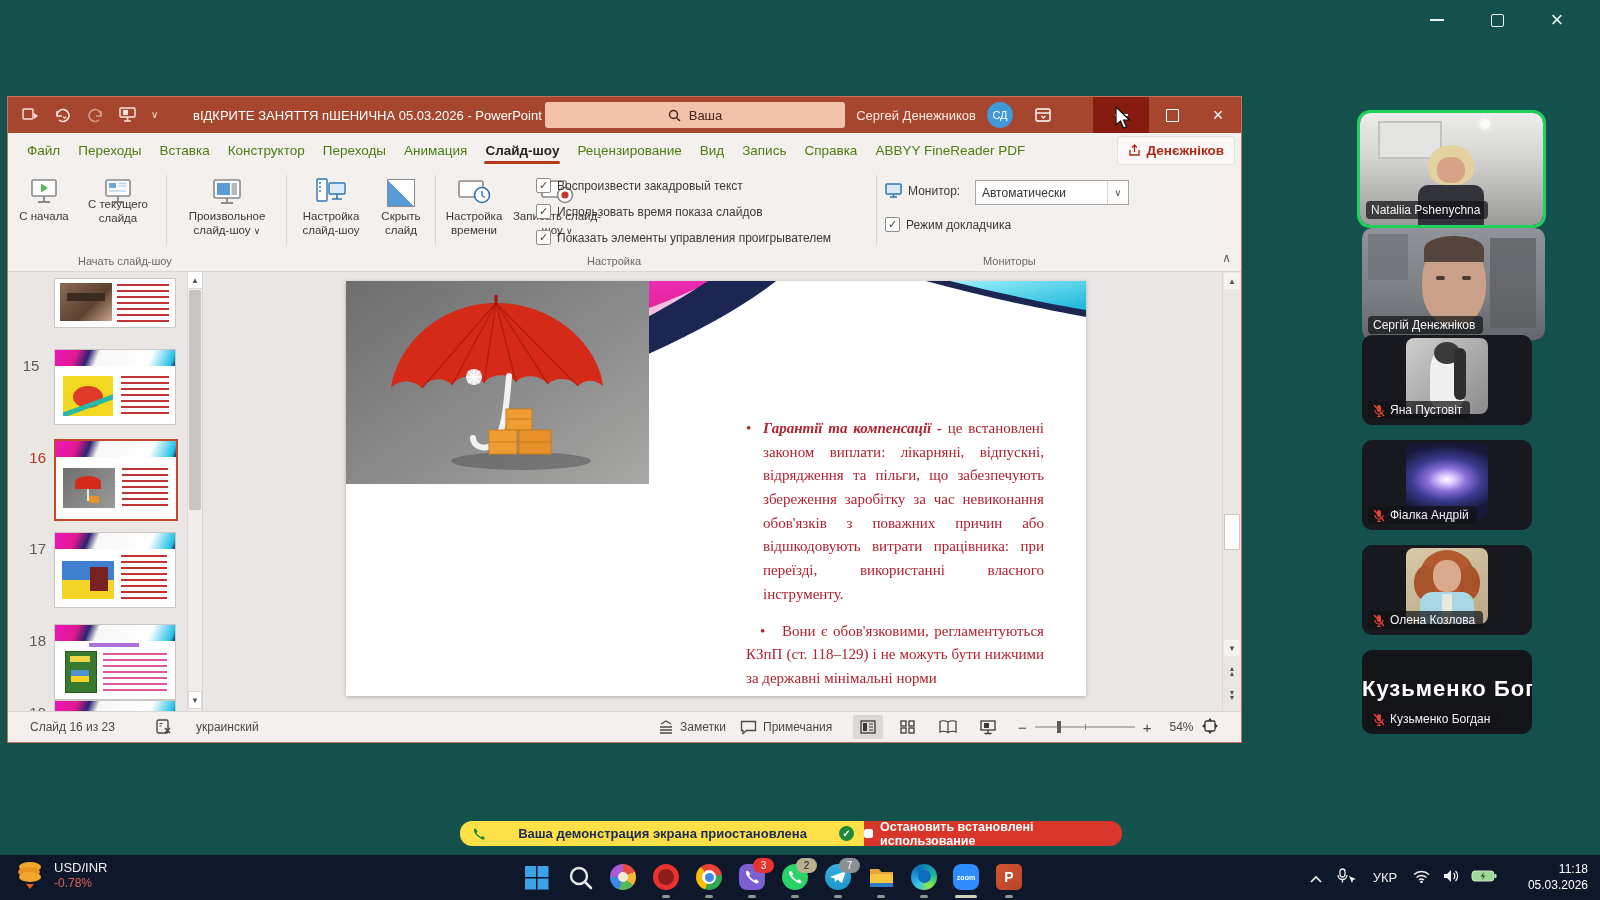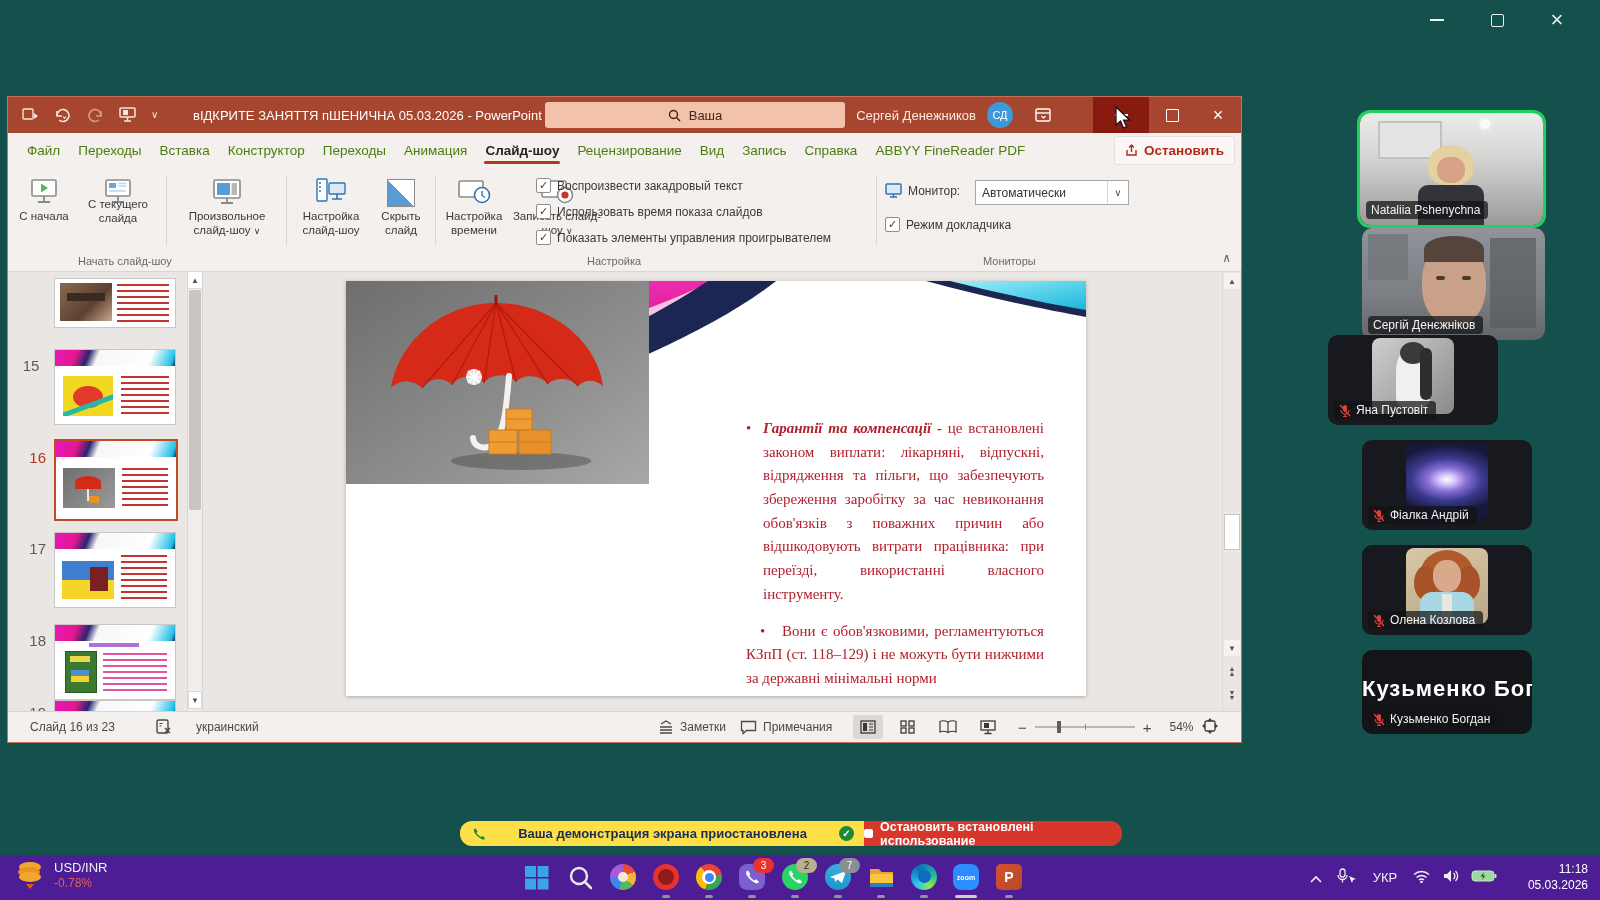--- a/index.html
+++ b/index.html
@@ -121,21 +121,21 @@
             display:flex;align-items:center;color:#1d2b55;font-size:13px;font-weight:bold;}
   .banner-y .txt{flex:1;text-align:center;}
   .banner-r{position:absolute;left:864px;top:821px;width:258px;height:25px;background:#d8352b;border-radius:0 12px 12px 0;
             display:flex;align-items:center;justify-content:center;gap:7px;color:#fff;font-size:12.5px;font-weight:bold;}
   .stopsq{width:9px;height:9px;background:#fff;border-radius:2px;flex:none;}
   .shield{width:15px;height:15px;border-radius:50%;background:#1d8a3a;color:#fff;font-size:10px;
           display:flex;align-items:center;justify-content:center;margin-right:10px;flex:none;}
   .phoneic{margin-left:12px;flex:none;}
 
   
-  .taskbar{position:absolute;left:0;bottom:0;width:1600px;height:45px;background:#4c1d95;}
+  .taskbar{position:absolute;left:0;bottom:0;width:1600px;height:45px;background:#0f172a;}
   .widget{position:absolute;left:16px;top:4px;display:flex;align-items:center;gap:8px;}
   .wtxt1{color:#f0f0f0;font-size:13px;line-height:1.25;}
   .wtxt2{color:#e06055;font-size:12px;line-height:1.2;}
   .tbi{position:absolute;top:9px;width:27px;height:27px;}
   .under{position:absolute;top:40px;width:8px;height:3px;border-radius:2px;background:#8f9590;}
   .badge{position:absolute;top:-6px;right:-8px;min-width:15px;height:15px;border-radius:8px;color:#fff;font-size:10px;
          display:flex;align-items:center;justify-content:center;padding:0 3px;}
   .tray{position:absolute;right:0;top:0;height:45px;display:flex;align-items:center;color:#f0f0f0;}
   .clock{width:86px;text-align:right;font-size:12px;line-height:1.3;margin-right:12px;color:#fff;}
 
@@ -225,21 +225,21 @@
       <div class="tab">Рецензирование</div>
       <div class="tab">Вид</div>
       <div class="tab">Запись</div>
       <div class="tab">Справка</div>
       <div class="tab">ABBYY FineReader PDF</div>
       <div class="share">
         <svg width="13" height="13" viewBox="0 0 13 13">
             <path d="M2 6 v5 h9 V6" fill="none" stroke="#b02b15" stroke-width="1.4"></path>
             <path d="M6.5 8 V1.5 M4 3.5 l2.5-2.5 2.5 2.5" fill="none" stroke="#b02b15" stroke-width="1.4"></path>
           </svg>
-        <span>Остановить</span>
+        <span>Денєжніков</span>
       </div>
     </div>
 
     <div class="ribbon">
       <div class="rbtn" style="left:8px;width:56px;text-align:center;">
         <span class="ric">
             <svg width="30" height="30" viewBox="0 0 30 30">
               <rect x="3" y="3" width="24" height="16" rx="1.5" fill="#fff" stroke="#8a8a8a" stroke-width="1.6"></rect>
               <path d="M12 6.5 l7 4.5 -7 4.5 Z" fill="#57b956"></path>
               <path d="M15 19 v6 M9 25 h12" stroke="#8a8a8a" stroke-width="1.8"></path>
@@ -568,21 +568,21 @@
       <div class="abs" style="left:6px;top:6px;width:40px;height:46px;background:#6e7276;opacity:.7;"></div>
       <div class="abs" style="left:60px;top:14px;width:64px;height:84px;border-radius:46%;background:#c9a188;"></div>
       <div class="abs" style="left:62px;top:8px;width:60px;height:26px;border-radius:50% 50% 0 0;background:#55443c;"></div>
       <div class="abs" style="left:74px;top:48px;width:9px;height:4px;border-radius:2px;background:#4a3a32;"></div>
       <div class="abs" style="left:100px;top:48px;width:9px;height:4px;border-radius:2px;background:#4a3a32;"></div>
       <div class="nm">
           <span>Сергій Денєжніков</span>
         </div>
     </div>
 
-    <div class="tile" style="left:1328px;top:335px;width:170px;height:90px;">
+    <div class="tile" style="left:1362px;top:335px;width:170px;height:90px;">
       <div class="avatar-sq" style="background:linear-gradient(135deg,#cfcfcf,#8a8a8a);">
         <div class="abs" style="left:24px;top:10px;width:34px;height:60px;border-radius:40% 40% 10px 10px;background:#f0f0ee;"></div>
         <div class="abs" style="left:28px;top:4px;width:26px;height:22px;border-radius:50%;background:#3a3a3a;"></div>
         <div class="abs" style="left:48px;top:10px;width:12px;height:52px;background:#2e2e2e;border-radius:6px;"></div>
       </div>
       <div class="nm">
         <svg class="micmute" width="12" height="13" viewBox="0 0 12 13">
             <rect x="4" y="1" width="4" height="7" rx="2" fill="#e04038"></rect>
             <path d="M2 6 a4 4 0 0 0 8 0 M6 10 v2 M4 12.5 h4" fill="none" stroke="#e04038" stroke-width="1.2"></path>
             <path d="M1 1 L11 12" stroke="#e04038" stroke-width="1.4"></path>

